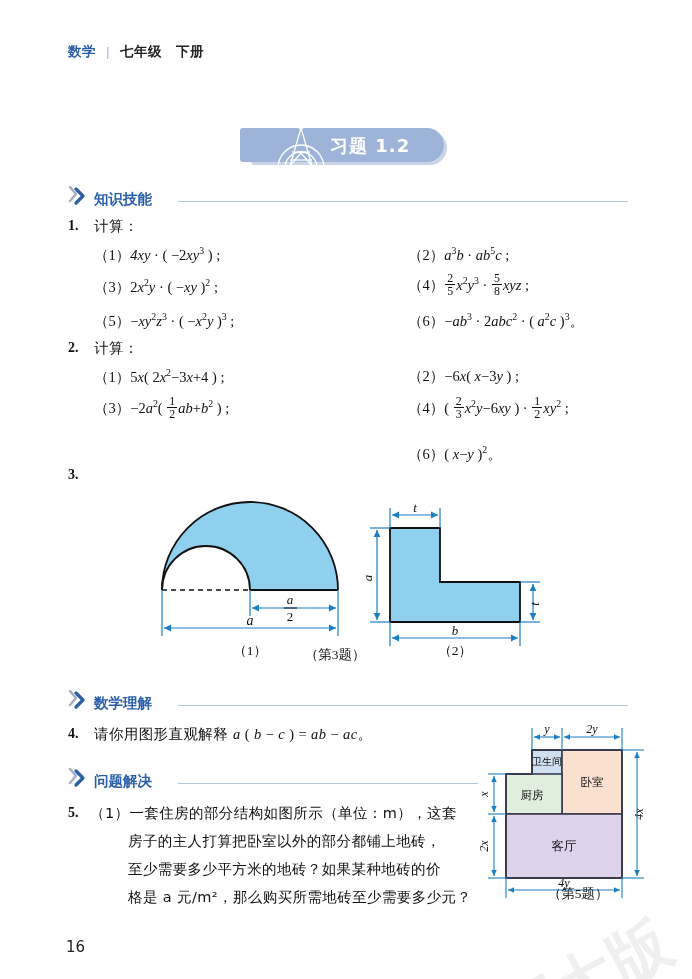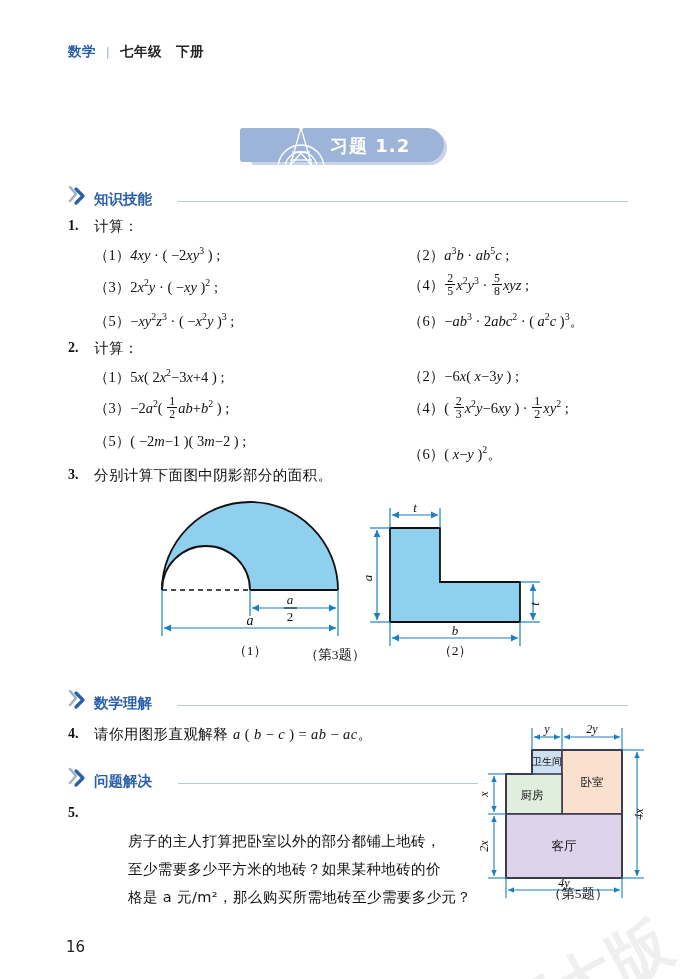--- a/index.html
+++ b/index.html
@@ -137,29 +137,25 @@
     <span>（2）</span>−6<span class="it">x</span>( <span class="it">x</span>−3<span class="it">y</span> ) ;
   </div>
 
   <div class="eq" style="left:94px;top:395px;">
     <span>（3）</span>−2<span class="it">a</span><sup>2</sup>( <span class="frac"><span class="n">1</span><span class="d">2</span></span><span class="it">ab</span>+<span class="it">b</span><sup>2</sup> ) ;
   </div>
   <div class="eq" style="left:408px;top:395px;">
     <span>（4）</span>( <span class="frac"><span class="n">2</span><span class="d">3</span></span><span class="it">x</span><sup>2</sup><span class="it">y</span>−6<span class="it">xy</span> ) · <span class="frac"><span class="n">1</span><span class="d">2</span></span><span class="it">xy</span><sup>2</sup> ;
   </div>
 
-  <div class="eq" style="left:94px;top:432px;">
-    <span>（5）</span>( −2<span class="it">m</span>−1 )( 3<span class="it">m</span>−2 ) ;
-  </div>
   <div class="eq" style="left:408px;top:432px;margin-top:12px;">
     <span>（6）</span>( <span class="it">x</span>−<span class="it">y</span> )<sup>2</sup>。
   </div>
 
   <div class="pnum" style="left:68px;top:467px;">3.</div>
-  <div class="ptext cn" style="left:94px;top:466px;">分别计算下面图中阴影部分的面积。</div>
 
   <svg style="position:absolute;left:150px;top:500px;" width="210" height="150">
 
     <path d="M 12,90 A 88,88 0 0 1 188,90 L 12,90 Z" fill="#8fd0ef" stroke="none"></path>
     <path d="M 12,90 A 44,44 0 0 1 100,90 L 12,90 Z" fill="#ffffff" stroke="none"></path>
     <path d="M 12,90 A 88,88 0 0 1 188,90" fill="none" stroke="#111" stroke-width="1.8"></path>
     <path d="M 12,90 A 44,44 0 0 1 100,90" fill="none" stroke="#111" stroke-width="1.8"></path>
     <line x1="100" y1="90" x2="188" y2="90" stroke="#111" stroke-width="1.8"></line>
     <line x1="12" y1="90" x2="100" y2="90" stroke="#111" stroke-width="1.4" stroke-dasharray="5,4"></line>
 
@@ -241,20 +237,21 @@
   <div class="sec" style="left:68px;top:772px;width:410px;">
     <svg class="chev" viewBox="0 0 22 24">
       <path d="M2 3 L8 10 L2 17" fill="none" stroke="#9fb0c6" stroke-width="2.4" stroke-linecap="round" stroke-linejoin="round"></path>
       <path d="M8 5 L15 12 L8 19" fill="none" stroke="#2a5fa8" stroke-width="3.2" stroke-linecap="round" stroke-linejoin="round"></path>
     </svg>
     <div class="lbl">问题解决</div>
     <div class="rule" style="left:110px;width:300px;"></div>
   </div>
 
   <div class="pnum" style="left:68px;top:805px;">5.</div>
+  <div class="ptext cn" style="left:90px;top:804px;">（1）一套住房的部分结构如图所示（单位：m），这套</div>
   <div class="ptext cn" style="left:128px;top:832px;">房子的主人打算把卧室以外的部分都铺上地砖，</div>
   <div class="ptext cn" style="left:128px;top:860px;">至少需要多少平方米的地砖？如果某种地砖的价</div>
   <div class="ptext cn" style="left:128px;top:888px;">格是 a 元/m²，那么购买所需地砖至少需要多少元？</div>
 
   <svg style="position:absolute;left:494px;top:722px;" width="170" height="180">
 
     <rect x="38" y="28" width="30" height="40" fill="#cfe0f2" stroke="#3b3b4f" stroke-width="1.6"></rect>
     <rect x="68" y="28" width="60" height="64" fill="#fae0cf" stroke="#3b3b4f" stroke-width="1.6"></rect>
     <rect x="12" y="52" width="56" height="40" fill="#e0eedd" stroke="#3b3b4f" stroke-width="1.6"></rect>
     <rect x="12" y="92" width="116" height="64" fill="#ded3ea" stroke="#3b3b4f" stroke-width="1.6"></rect>

